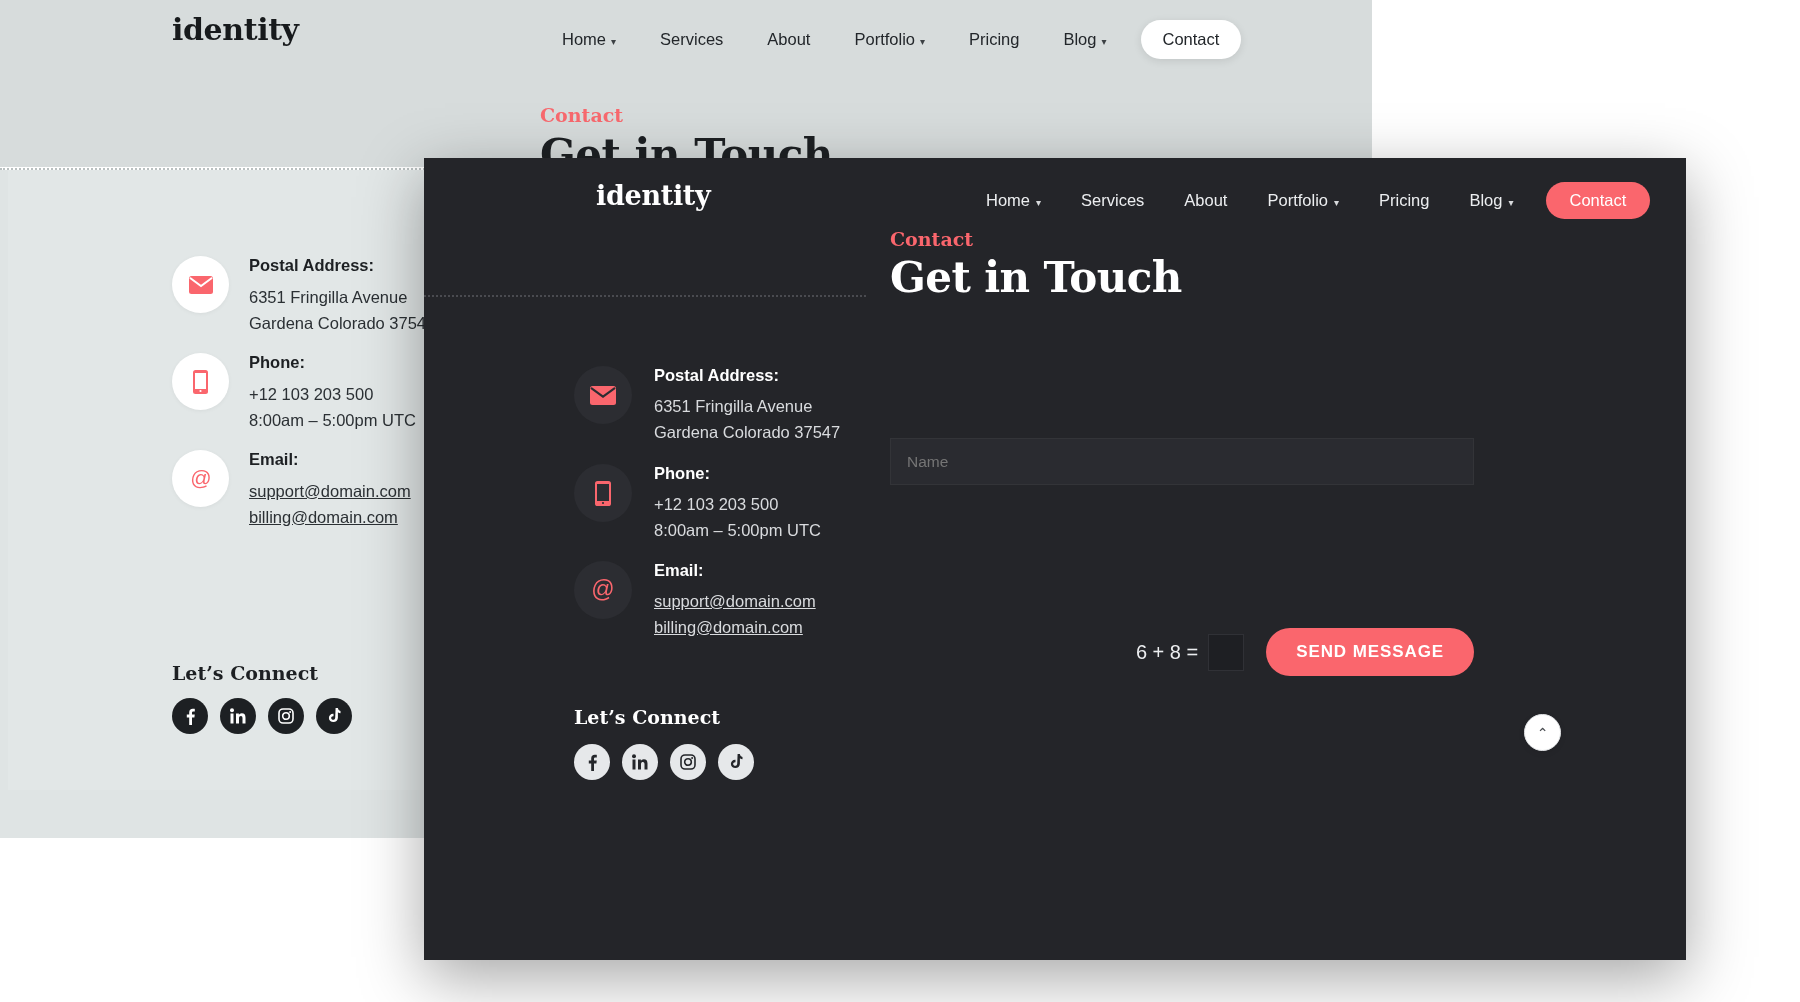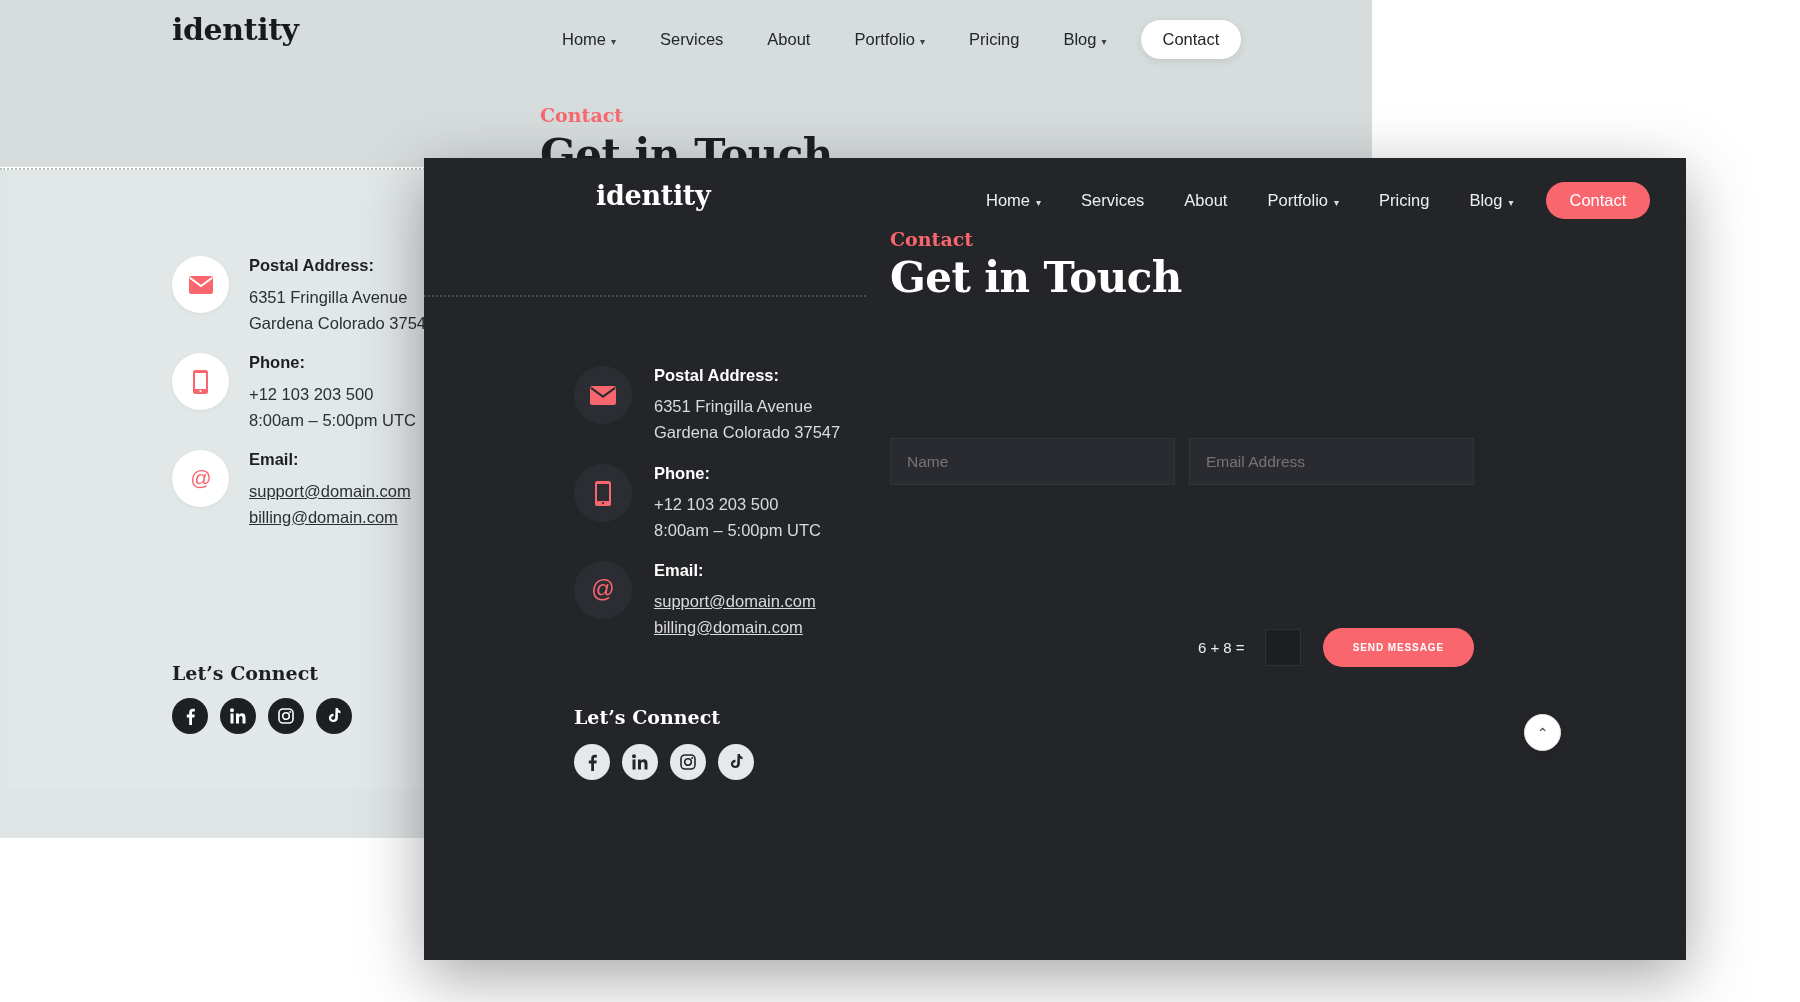--- a/index.html
+++ b/index.html
@@ -163,28 +163,28 @@
     display: flex; align-items: center;
   }
   .fld-msg {
     margin-top: 18px; height: 110px; background: #2a2b30; border: 1px solid #333438;
     color: #8d9095; font-size: 15.5px; padding: 14px 16px;
   }
   .d-submit-row {
     position: absolute; left: 466px; top: 470px; width: 584px;
     display: flex; align-items: center; justify-content: flex-end; gap: 0px;
   }
-  .captcha-q { font-size: 15px; color: #eceef0; margin-right: 20px; }
+  .captcha-q { font-size: 20px; color: #eceef0; margin-right: 10px; }
   .captcha-box {
     width: 36px; height: 37px; background: #1e1f23; border: 1px solid #303136;
     margin-right: 22px;
   }
   .send-btn {
     background: #fa666d; color: #ffffff; border-radius: 26px;
-    padding: 14px 30px; font-size: 10px; font-weight: 700; letter-spacing: .9px;
+    padding: 14px 30px; font-size: 17px; font-weight: 700; letter-spacing: .9px;
   }
 
   .d-dotline {
     position: absolute; left: 0; top: 137px; width: 442px; height: 0;
     border-top: 2px dotted #4a4b50;
   }
 
   
   .scroll-top {
     position: absolute; left: 1524px; top: 714px; width: 37px; height: 37px;
@@ -386,21 +386,20 @@
       <span class="sbtn">
           <svg width="14" height="16" viewBox="0 0 14 16">
             <path d="M8.6 0h2.3c.15 1.5 1.1 2.7 2.6 2.95v2.3c-1-.05-1.9-.38-2.6-.92v5.3c0 2.6-2.1 4.4-4.5 4.4S1.9 12.25 1.9 9.9c0-2.4 2.1-4.3 4.6-4.05v2.4c-1.2-.3-2.3.6-2.3 1.7 0 1.1.85 1.9 1.95 1.9 1.1 0 2.05-.8 2.05-2.1L8.6 0z" fill="#24262a"></path>
           </svg>
         </span>
     </div>
 
     <div class="d-form">
       <div class="row2">
         <input class="fld" type="text" placeholder="Name" style="">
-        <input class="fld" type="text" placeholder="Email Address" style="">
       </div>
     </div>
 
     <div class="d-submit-row">
       <span class="captcha-q">6 + 8 =</span>
       <input class="captcha-box" type="text" style="">
       <span class="send-btn">SEND MESSAGE</span>
     </div>
 
   </div>

